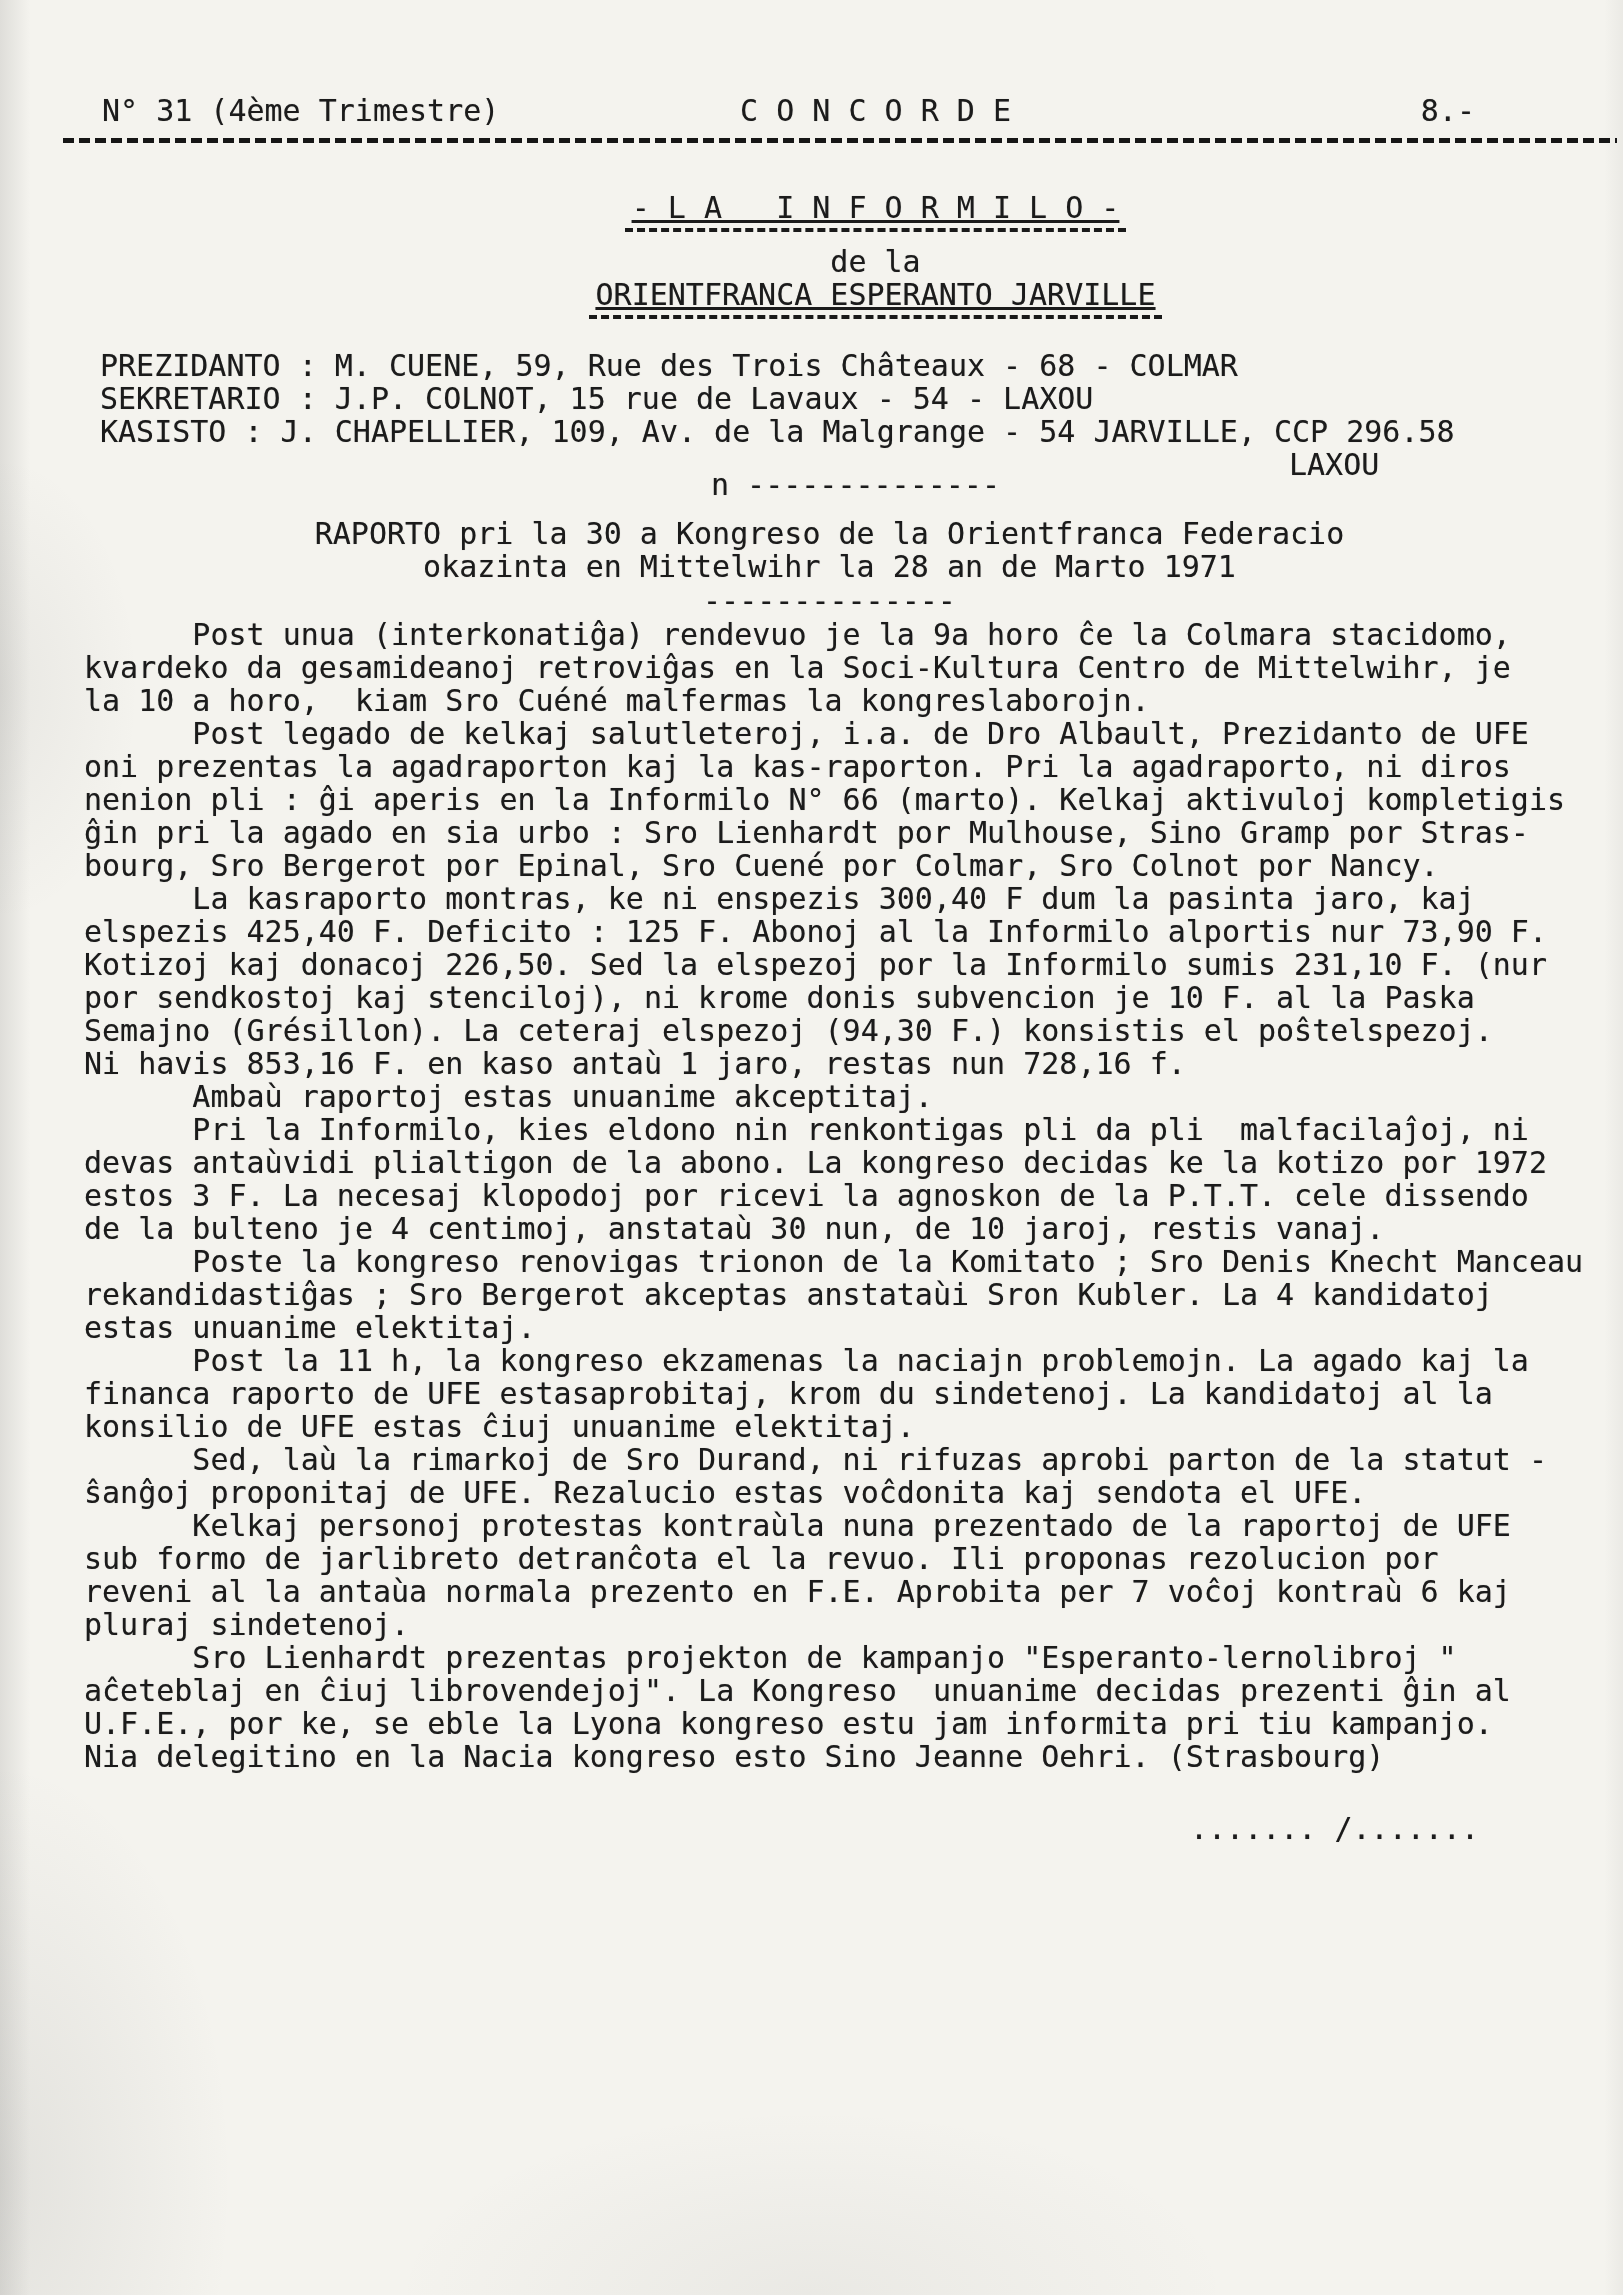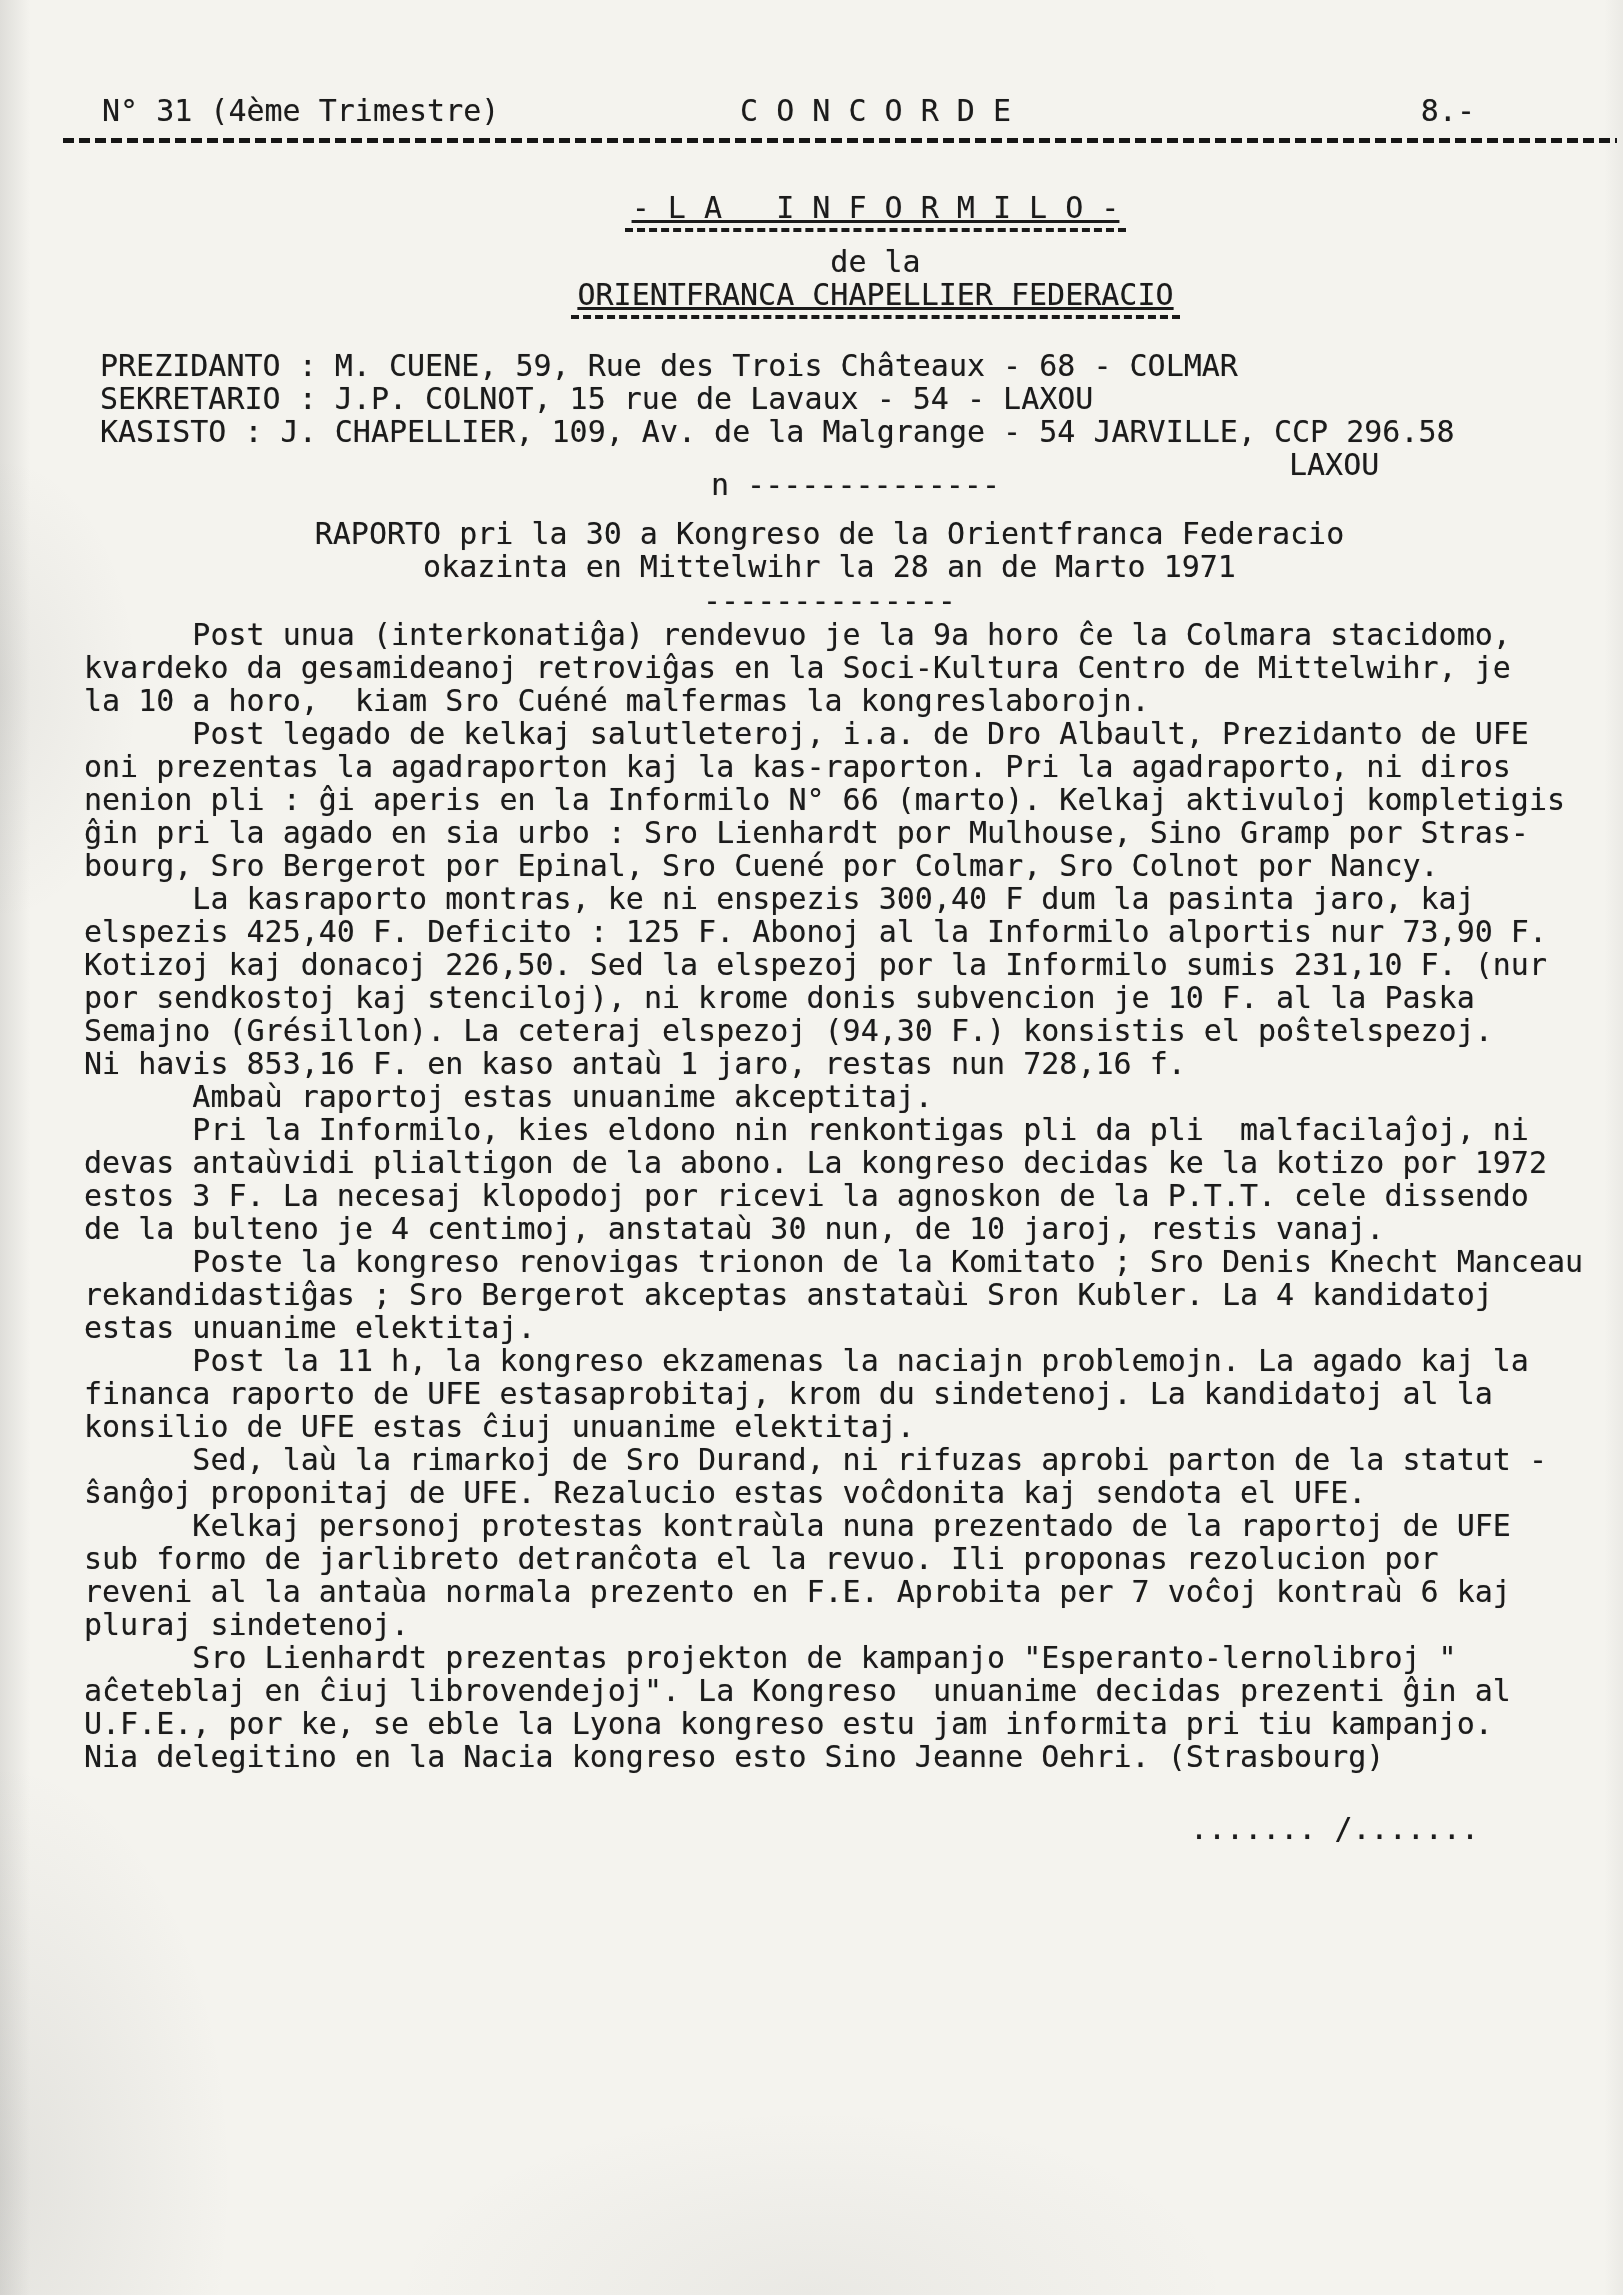--- a/index.html
+++ b/index.html
@@ -49,21 +49,21 @@
 
 <div class="shade"></div>
 
 <div class="t" style="left:102px; top:94px;">N° 31 (4ème Trimestre)</div>
 <div class="t centered" style="top:94px;">C O N C O R D E</div>
 <div class="t" style="right:149px; top:94px;">8.-</div>
 <div class="rule"></div>
 
 <div class="t centered" style="top:191px;"><span class="typed-underline">- L A   I N F O R M I L O -</span></div>
 <div class="t centered" style="top:245px;">de la</div>
-<div class="t centered" style="top:278px;"><span class="typed-underline">ORIENTFRANCA CHAPELLIER FEDERACIO</span></div>
+<div class="t centered" style="top:278px;"><span class="typed-underline">ORIENTFRANCA ESPERANTO JARVILLE</span></div>
 
 <div class="t" style="left:100px; top:349px;">PREZIDANTO : M. CUENE, 59, Rue des Trois Châteaux - 68 - COLMAR
 SEKRETARIO : J.P. COLNOT, 15 rue de Lavaux - 54 - LAXOU
 KASISTO : J. CHAPELLIER, 109, Av. de la Malgrange - 54 JARVILLE, CCP 296.58</div>
 <div class="t" style="left:1289px; top:448px;">LAXOU</div>
 <div class="t" style="left:711px; top:468px;">n --------------</div>
 
 <div class="t centered-wide" style="top:517px;">RAPORTO pri la 30 a Kongreso de la Orientfranca Federacio</div>
 <div class="t centered-wide" style="top:550px;">okazinta en Mittelwihr la 28 an de Marto 1971</div>
 <div class="t centered-wide" style="top:584px;">--------------</div>

